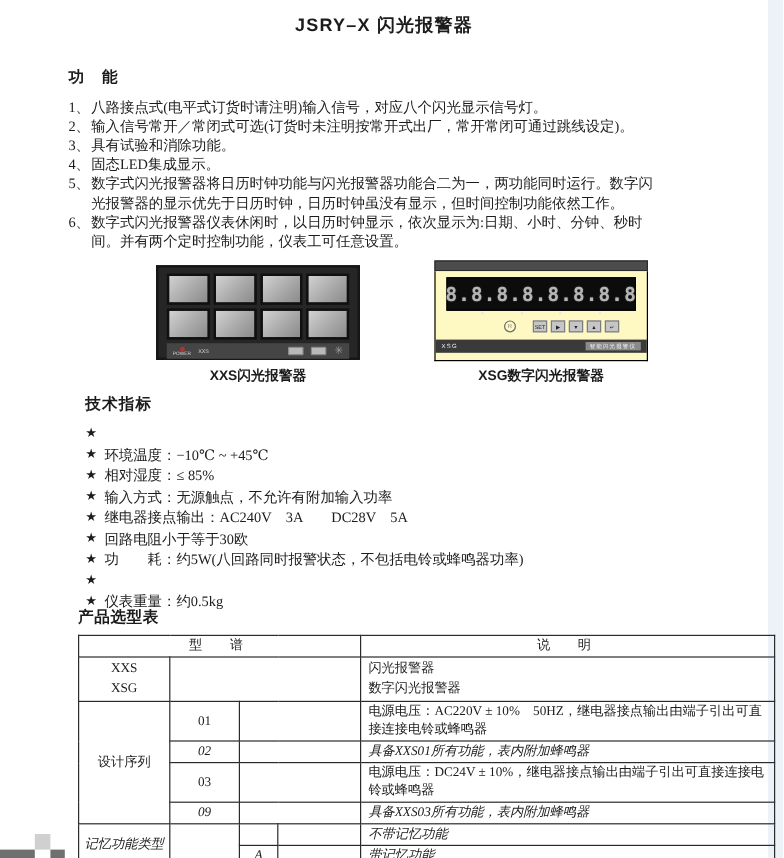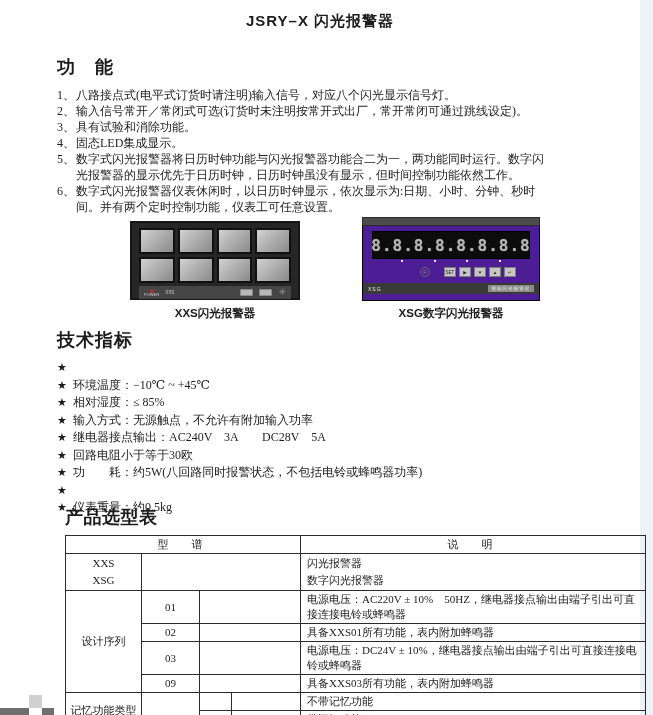--- a/index.html
+++ b/index.html
@@ -12,21 +12,21 @@
   .right-strip { position:absolute; top:0; right:0; width:13px; height:715px; background:#edf1f8; }
 
   .title {
     position:absolute; top:12px; left:0; width:640px; text-align:center;
     font-family:"Liberation Sans","DejaVu Sans",sans-serif;
     font-size:15px; font-weight:bold; letter-spacing:1px;
   }
 
   h2.sec {
     font-family:"Liberation Sans","DejaVu Sans",sans-serif;
-    font-size:18px; font-weight:bold; letter-spacing:1px;
+    font-size:13px; font-weight:bold; letter-spacing:1px;
   }
 
   
   .func { position:absolute; top:55px; left:57px; width:545px; }
   .func h2 { margin-bottom:8px; }
   .fitem { display:flex; font-size:12px; line-height:16px; }
   .fnum { width:19px; flex:0 0 19px; }
   .ftext { width:470px; flex:0 0 470px; }
 
   
@@ -45,21 +45,21 @@
   .tiny { font-size:4px; color:#cfcfcf; letter-spacing:0; }
   .xxs .modeltag { font-size:4.5px; color:#cfcfcf; }
   .xxs .spacer { flex:1; }
   .xxs .btn-sm { width:13px; height:7px; background:#b9b9b9; border-radius:1px;
                  border:1px solid #8a8a8a; }
   .grille { font-size:9px; color:#9a9a9a; line-height:9px; }
 
   
   .xsg { left:362px; top:217px; width:178px; height:84px; }
   .xsg .flange { height:9px; background:#4c4c4c; border:1px solid #2c2c2c; }
-  .xsg .body { height:75px; background:#4c1d95; border:1px solid #000;
+  .xsg .body { height:75px; background:#fef9c3; border:1px solid #000;
                border-top:none; padding:5px 9px 0 9px; }
   .xsg .lcd { height:28px; background:#0c0c0c; border:1px solid #000;
               display:flex; align-items:center; justify-content:center; }
   .digits { font-family:"DejaVu Sans Mono","Liberation Mono",monospace;
             font-size:16px; font-weight:bold; color:#b5b5b5; letter-spacing:1px;
             text-shadow:0 0 1px #888; }
   .tickrow { display:flex; justify-content:space-around; padding:1px 14px 0 14px; }
   .tick { width:2px; height:2px; background:#e8e8e8; }
   .midrow { display:flex; align-items:center; margin-top:3px; height:14px; }
   .emblem { width:10px; height:10px; border:1px solid #6a6a6a; border-radius:50%;
@@ -77,38 +77,38 @@
   .xsg .brand { margin-left:auto; background:#8a8a8a; color:#f5f5f5; font-size:4.5px;
                 padding:1px 4px; letter-spacing:1px; }
 
   .caption { position:absolute; top:306px; text-align:center;
              font-family:"Liberation Sans","DejaVu Sans",sans-serif;
              font-size:11.5px; font-weight:bold; }
   .cap-xxs { left:120px; width:190px; }
   .cap-xsg { left:352px; width:198px; }
 
   
-  .specs { position:absolute; top:328px; left:57px; width:545px; }
+  .specs { position:absolute; top:328px; left:71px; width:545px; }
   .specs h2 { margin-bottom:7px; }
   .spec { display:flex; font-size:12px; line-height:17.5px; }
   .star { width:16px; flex:0 0 16px; font-size:11px; }
 
   
   .sel { position:absolute; top:505px; left:65px; width:581px; }
   .sel h2 { margin-bottom:6px; letter-spacing:0.5px; }
   table { border-collapse:collapse; table-layout:fixed; width:580px;
           font-size:11px; }
   col.c1{width:76px;} col.c2{width:58px;} col.c3{width:32px;}
   col.c4{width:69px;} col.c5{width:345px;}
   th,td { border:1px solid #2b2b2b; padding:0; line-height:15px;
           font-weight:normal; vertical-align:middle; }
   th { height:18px; text-align:center; letter-spacing:6px; }
   td.ctr { text-align:center; }
   td.desc { text-align:left; padding:1px 6px; }
-  tr.h16 td { height:16px; }
+  tr.h16 td { height:16px;font-style:italic; }
   td.dbl div { line-height:17px; }
 
   
   .f-bar   { position:absolute; left:0;  top:708px; width:29px; height:7px;  background:#6f6f6f; }
   .f-light { position:absolute; left:29px; top:695px; width:13px; height:13px; background:#d0d0d0; }
   .f-dark  { position:absolute; left:42px; top:708px; width:12px; height:7px; background:#6f6f6f; }
 </style>
 </head>
 <body>
 

